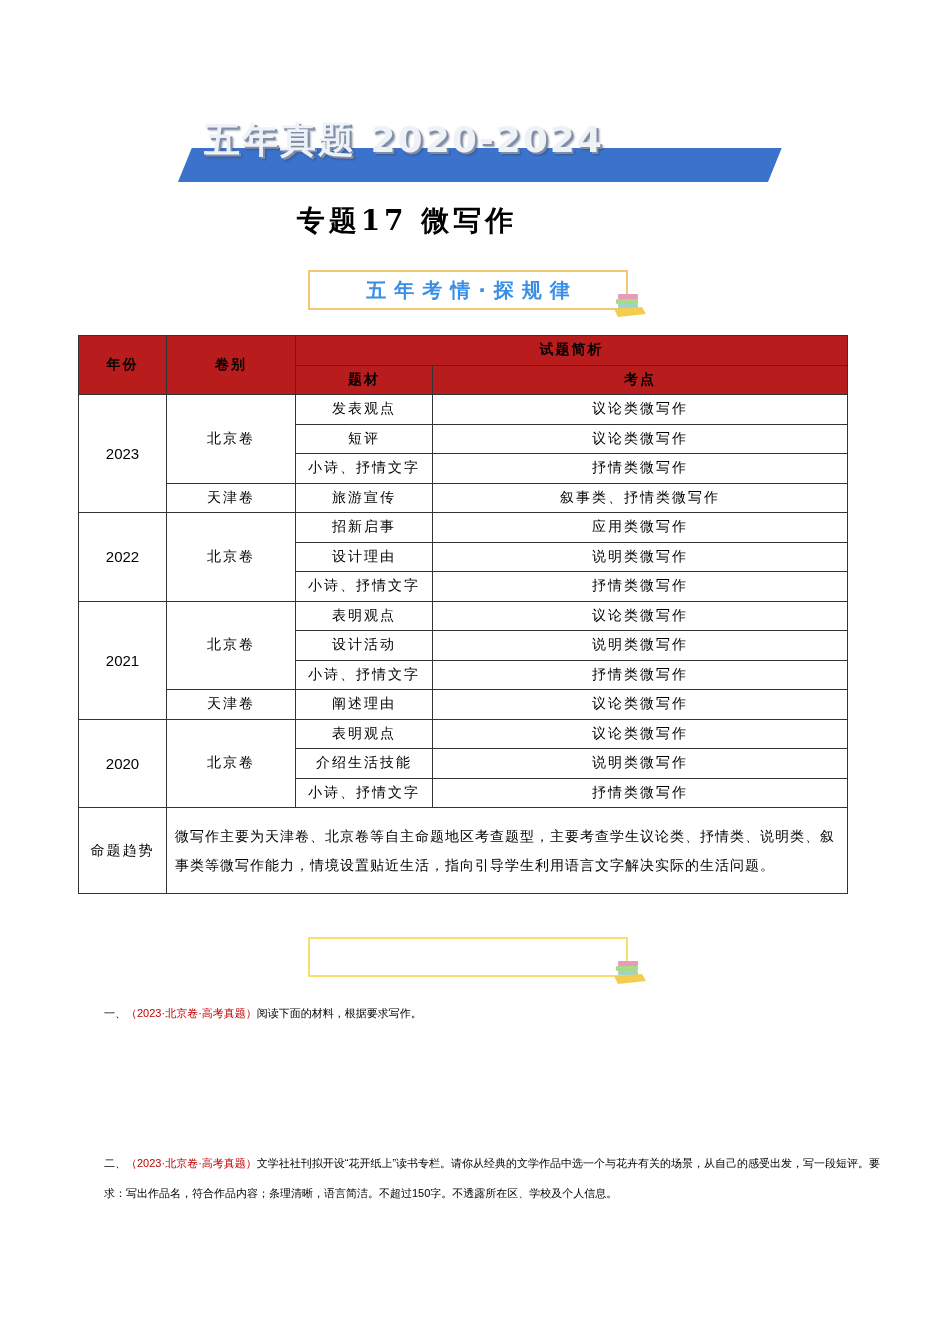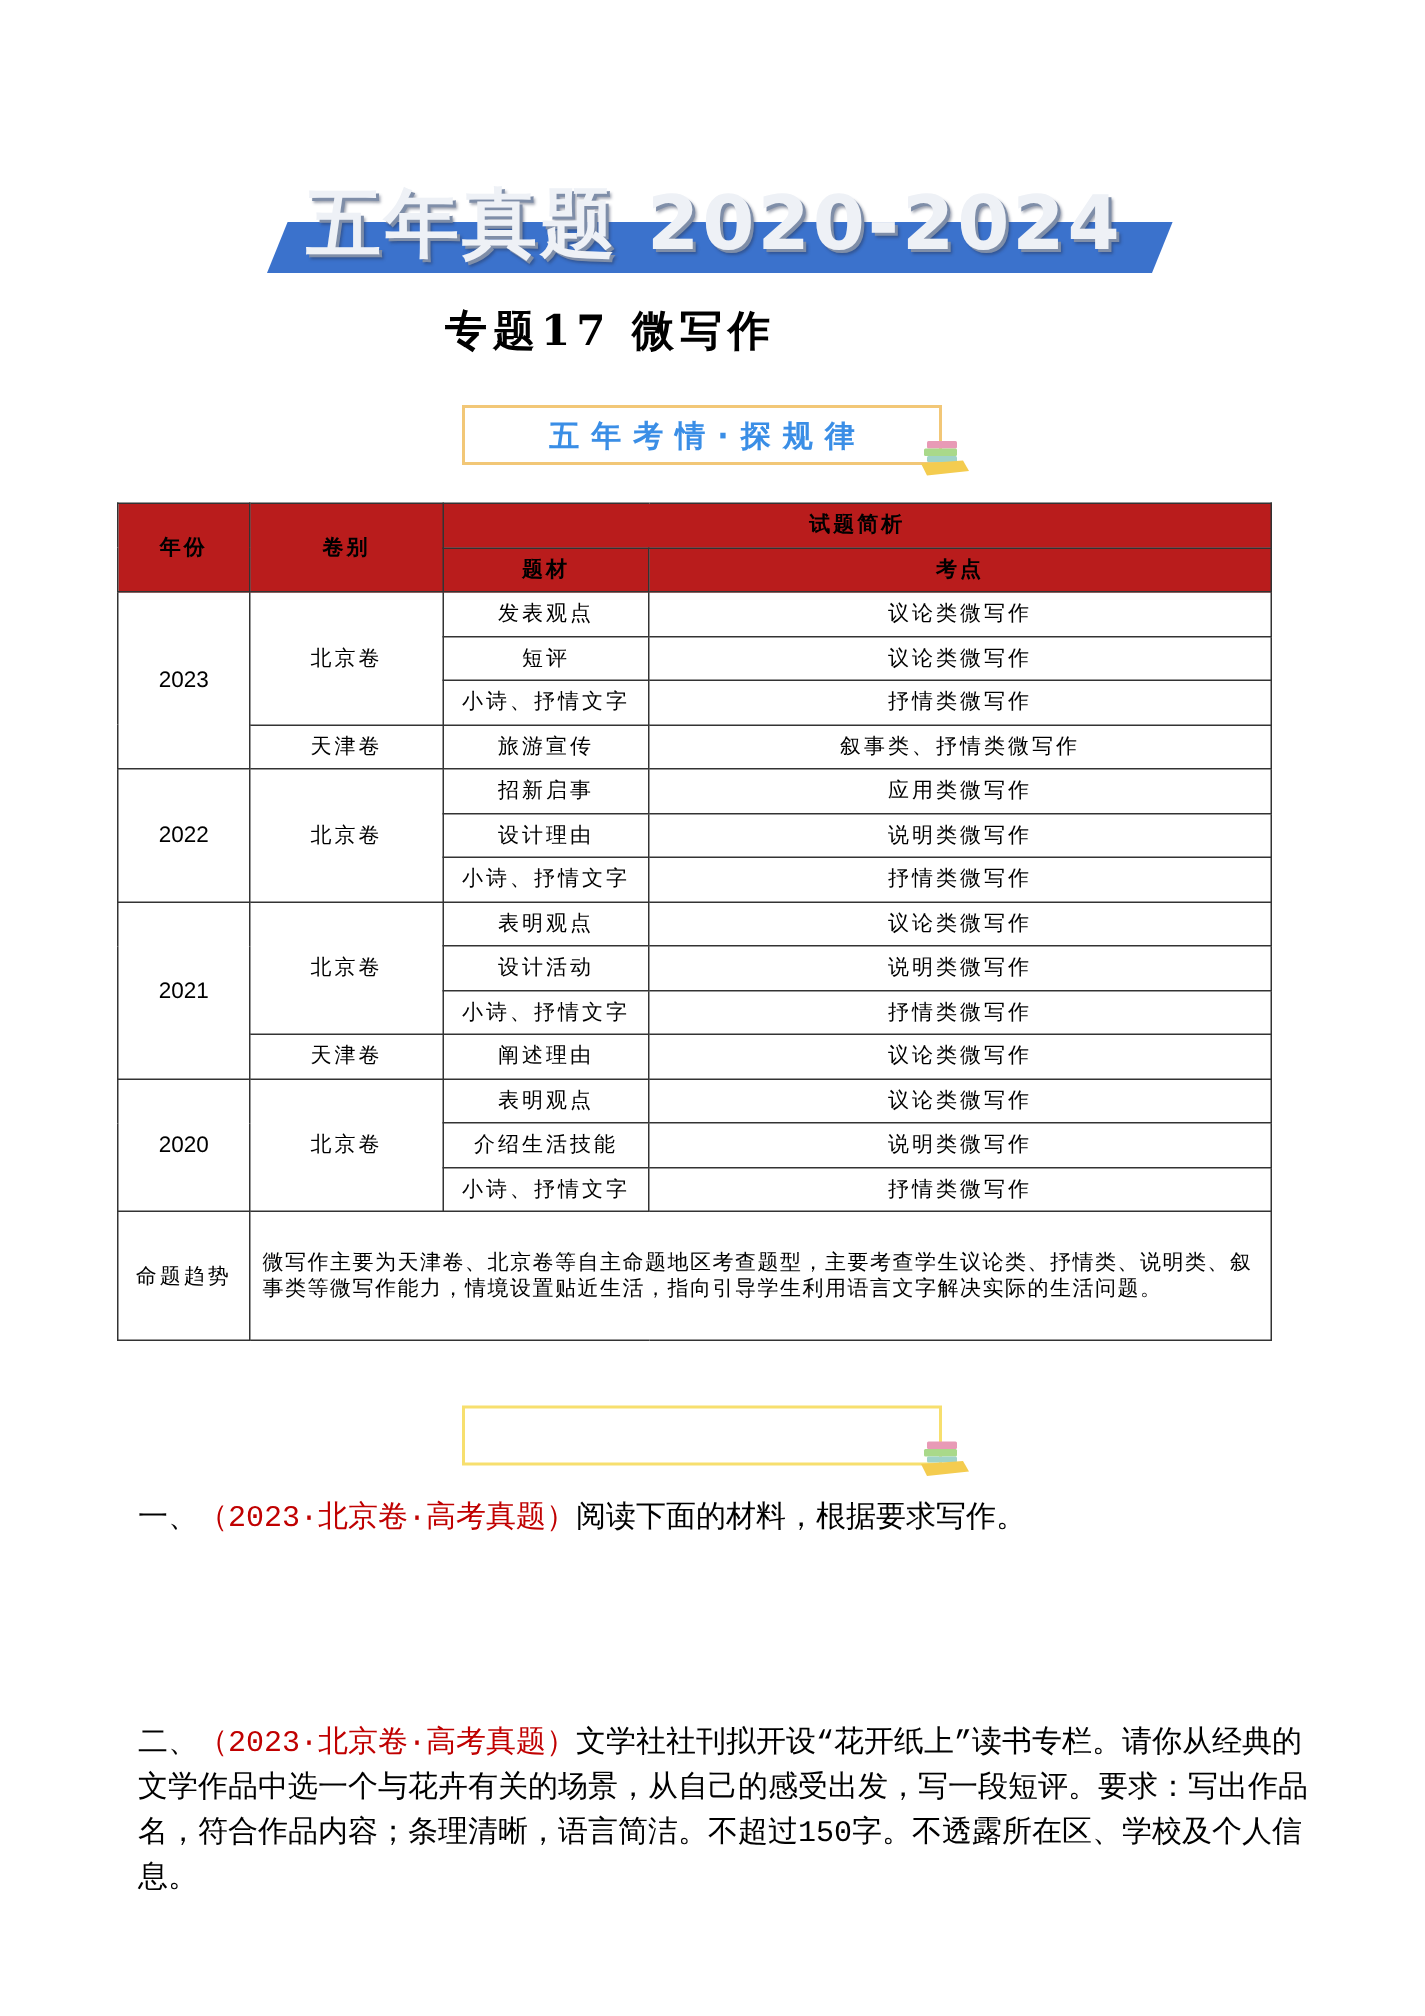--- a/index.html
+++ b/index.html
@@ -9,21 +9,21 @@
     overflow: hidden;
   }
   
   .top-banner { position: absolute; left: 178px; top: 118px; width: 594px; height: 66px; }
   .top-banner .band {
     position: absolute; left: 0; top: 30px; width: 590px; height: 34px;
     background: #3b72cc; transform: skewX(-22deg); transform-origin: bottom left;
   }
   .top-banner .title {
     position: absolute; left: 26px; top: -2px; white-space: nowrap;
-    font-family: "DejaVu Sans", sans-serif; font-weight: bold; font-size: 50px;
+    font-family: "DejaVu Sans", sans-serif; font-weight: bold; font-size: 36px;
     letter-spacing: 2px; color: #eef1f6;
     text-shadow: 2px 2px 0 #7f8ea8, 3px 3px 2px rgba(40,50,80,0.45);
   }
   .subject-title {
     position: absolute; left: 0; width: 814px; top: 202px; text-align: center;
     font-family: "DejaVu Serif", serif; font-weight: bold; font-size: 28px; letter-spacing: 4px;
   }
   
   .section-banner {
     position: absolute; left: 308px; width: 320px; height: 40px;
@@ -42,24 +42,24 @@
     position: absolute; left: 78px; top: 335px; width: 770px; border-collapse: collapse;
     font-size: 14px;
   }
   table.exam td, table.exam th {
     border: 1px solid #333; text-align: center; padding: 0; height: 28.5px;
     font-weight: normal; font-family: "DejaVu Serif", serif; letter-spacing: 2px;
   }
   table.exam th { background: #b91c1c; font-weight: bold; }
   table.exam td.year { font-family: "Liberation Sans", sans-serif; letter-spacing: 0; font-size: 15px; }
   table.exam td.trend-label { height: 85px; }
-  table.exam td.trend-text { text-align: left; padding: 2px 8px; line-height: 17px; letter-spacing: 1px; }
+  table.exam td.trend-text { text-align: left; padding: 2px 8px; line-height: 29px; letter-spacing: 1px; }
 
   
-  .q { position: absolute; left: 92px; width: 780px; font-family: Liberation Mono, monospace; font-size: 20px; line-height: 30px; }
+  .q { position: absolute; left: 104px; width: 780px; font-family: Liberation Sans, sans-serif; font-size: 11px; line-height: 30px; }
   .q .src { color: #c00000; }
   .q p { margin: 0; }
   .q .indent { text-indent: 32px; }
 </style>
 </head>
 <body>
 
 <div class="top-banner">
   <div class="band"></div>
   <div class="title">五年真题 2020-2024</div>

